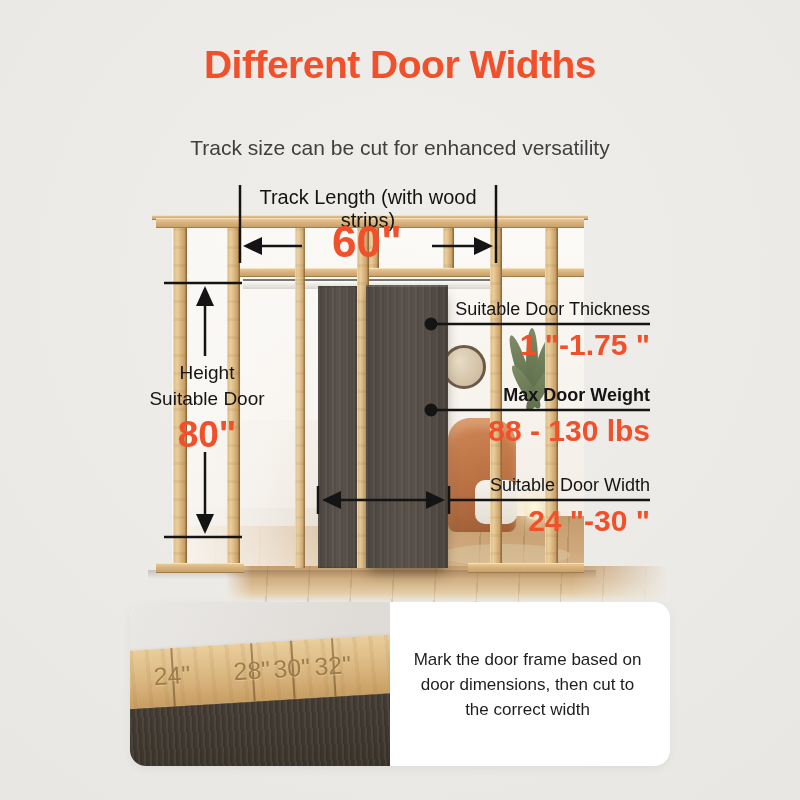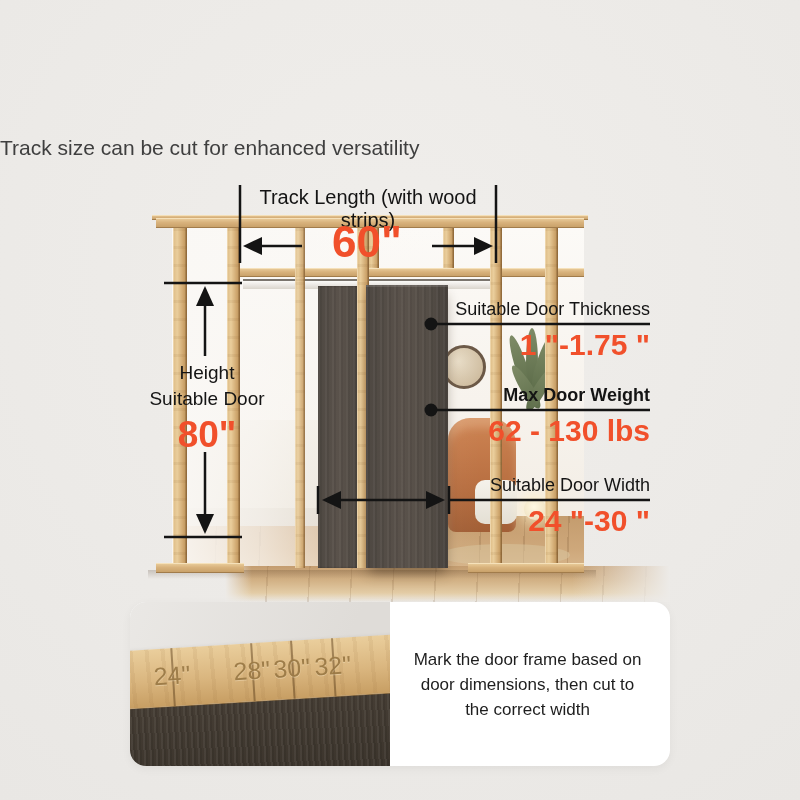--- a/index.html
+++ b/index.html
@@ -7,21 +7,21 @@
     width:800px;height:800px;position:relative;overflow:hidden;
     background:radial-gradient(circle at 50% 35%, #F0EEEB 0%, #ECEAE7 60%, #E9E7E4 100%);
     font-family:"Liberation Sans","DejaVu Sans",sans-serif;
     -webkit-font-smoothing:antialiased;
   }
   .abs{position:absolute;}
 
   
   .title{left:0;top:42px;width:800px;text-align:center;color:#F1502B;
          font-size:39px;font-weight:bold;line-height:45px;letter-spacing:-0.5px;}
-  .subtitle{left:0;top:136px;width:800px;color:#3F3F3F;font-size:21px;}
+  .subtitle{left:0;top:136px;width:800px;text-align:center;color:#3F3F3F;font-size:21px;}
 
   
   .room{left:172px;top:228px;width:412px;height:344px;overflow:hidden;z-index:1;
         background:linear-gradient(180deg,#FCFAF7 0%,#F7F3ED 50%,#F1EBE2 100%);}
   .room .floor{position:absolute;left:0;right:0;bottom:0;height:56px;
         background:
           repeating-linear-gradient(92deg, rgba(120,85,50,.22) 0 1.5px, rgba(0,0,0,0) 1.5px 44px),
           linear-gradient(180deg,#C49C6E 0%,#CEA87B 60%,#D8B78D 100%);}
   .room .rug{position:absolute;left:268px;bottom:6px;width:130px;height:22px;border-radius:50%;
         background:#D9C49E;opacity:.55;}
@@ -115,20 +115,21 @@
           repeating-linear-gradient(90deg, rgba(255,255,255,.05) 0 2px, rgba(0,0,0,.08) 2px 4px, rgba(0,0,0,0) 4px 6px),
           linear-gradient(180deg,#453D34 0%,#3A332B 60%,#332C25 100%);}
   .caption{position:absolute;left:255px;top:0;width:285px;height:164px;
         display:flex;align-items:center;justify-content:center;}
   .caption>div{width:228px;text-align:center;font-size:17px;line-height:25px;color:#1E1E1E;}
 </style>
 </head>
 <body>
 
 <div class="abs title">
+  <div>Different Door Widths</div>
 </div>
 <div class="abs subtitle">Track size can be cut for enhanced versatility</div>
 
 <div class="abs room">
   <div class="floor"></div>
   <div class="rug"></div>
   <div class="sofa-left"></div>
   <div class="mirror"></div>
   <div class="chair"></div>
   <div class="pouf"></div>
@@ -200,21 +201,21 @@
 <div class="abs anno t-height-label">
   <div>Height</div>
   <div>Suitable Door</div>
 </div>
 <div class="abs val t-height-value">80"</div>
 
 <div class="abs anno r-label t-thick-label">Suitable Door Thickness</div>
 <div class="abs val r-value t-thick-value">1 "-1.75 "</div>
 
 <div class="abs anno r-label t-weight-label">Max Door Weight</div>
-<div class="abs val r-value t-weight-value">62 - 130 lbs</div>
+<div class="abs val r-value t-weight-value">88 - 130 lbs</div>
 
 <div class="abs anno r-label t-width-label">Suitable Door Width</div>
 <div class="abs val r-value t-width-value">24 "-30 "</div>
 
 <div class="abs card">
   <div class="photo">
     <div class="plank">
       <div class="groove" style="left:72px;"></div>
       <div class="groove" style="left:152px;"></div>
       <div class="groove" style="left:192px;"></div>

